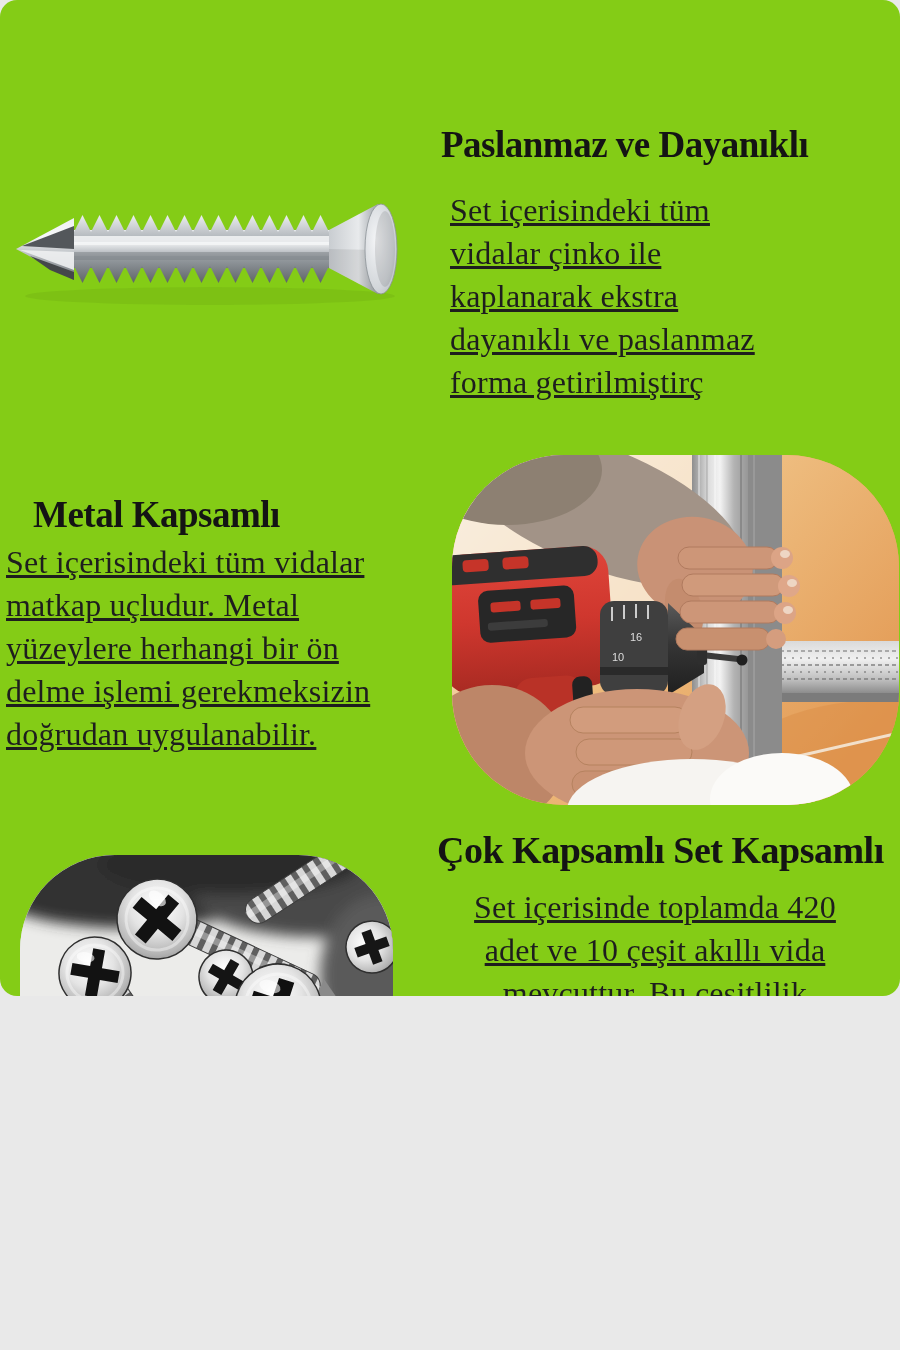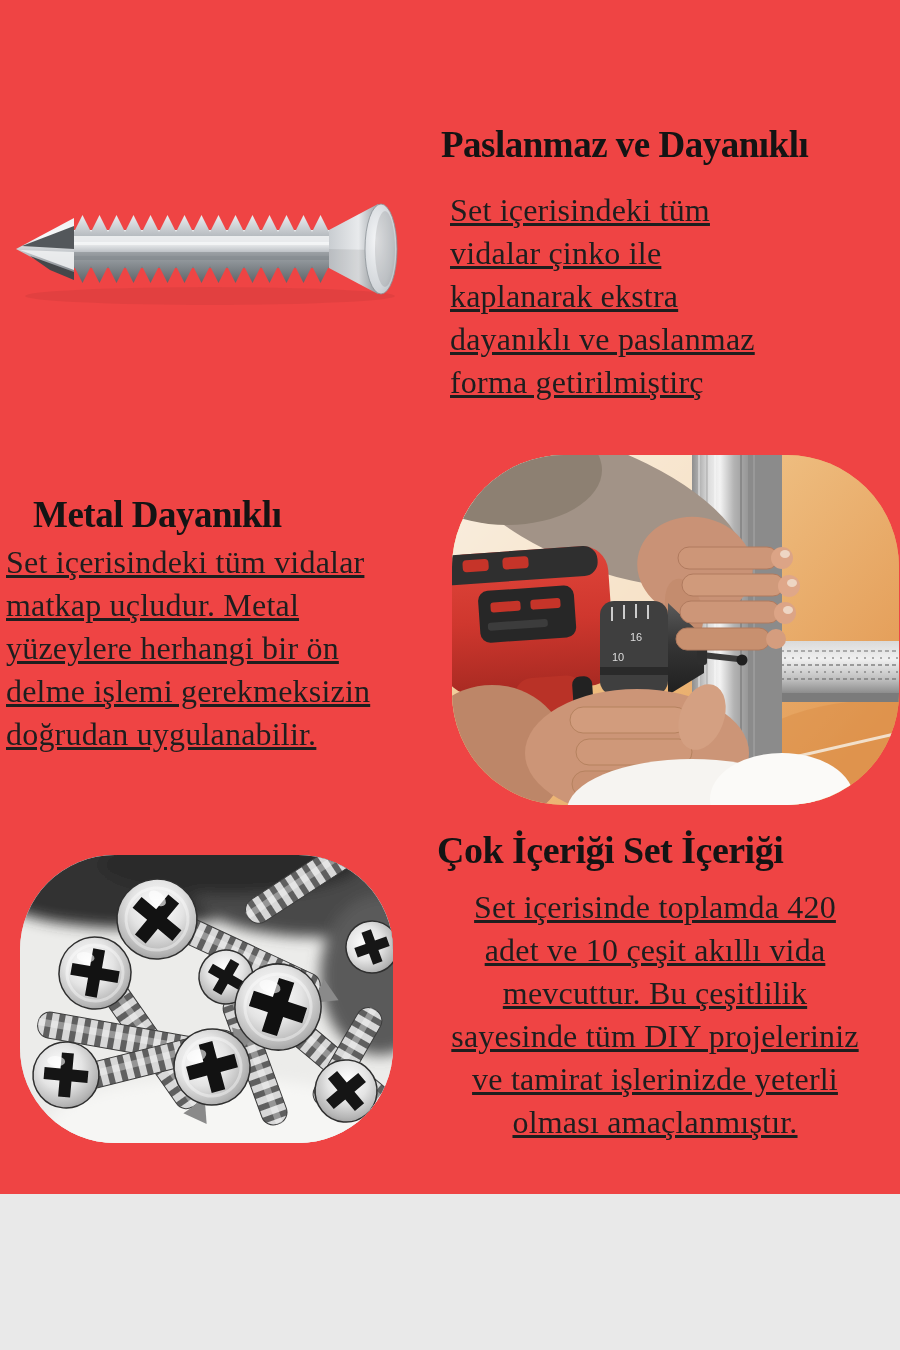--- a/index.html
+++ b/index.html
@@ -1,19 +1,19 @@
 <!DOCTYPE html>
 <html><head>
 <meta charset="utf-8">
 <style>
   html,body{margin:0;padding:0;background:#e9e9e9;}
   .page{
-    position:relative;width:900px;height:1194px;margin:0 auto;
-    background:#ef4444;overflow:hidden;
-    font-family:"Liberation Serif",serif;color:#1a1a1a;
+    position:relative;width:900px;height:996px;margin:0 auto;
+    background:#84cc16;overflow:hidden;
+    font-family:"Liberation Serif",serif;color:#1a1a1a;border-radius:17px;
   }
   .title{
     position:absolute;font-weight:700;color:#141414;
     font-family:"Liberation Serif",serif;letter-spacing:-0.5px;
     white-space:nowrap;line-height:1.15;
   }
   .body-text{
     position:absolute;font-size:32px;line-height:43px;color:#1e1e1e;
     white-space:pre-line;letter-spacing:0.2px;text-decoration:underline;
   }
@@ -94,21 +94,21 @@
       </g>
     </svg>
   </div>
 
   <div class="body-text sec1-body">Set içerisindeki tüm
 vidalar çinko ile
 kaplanarak ekstra
 dayanıklı ve paslanmaz
 forma getirilmiştirç</div>
 
-  <div class="title sec2-title">Metal Dayanıklı</div>
+  <div class="title sec2-title">Metal Kapsamlı</div>
   <div class="body-text sec2-body">Set içerisindeki tüm vidalar
 matkap uçludur. Metal
 yüzeylere herhangi bir ön
 delme işlemi gerekmeksizin
 doğrudan uygulanabilir.</div>
 
   <div class="drill-photo">
     <svg width="447" height="350" viewBox="0 0 447 350" aria-hidden="true">
       <defs>
         <linearGradient id="wallG" x1="0" y1="0" x2="1" y2="0.7">
@@ -351,21 +351,21 @@
             <path d="M-6,-21 h12 v15 h15 v12 h-15 v15 h-12 v-15 h-15 v-12 h15 z" fill="#151515"></path>
           </g>
         <g transform="translate(352,92) rotate(-20)">
             <circle r="26" fill="url(#headG)" stroke="#2f2f2f" stroke-width="1.5"></circle>
             <path d="M-5,-17 h10 v12 h12 v10 h-12 v12 h-10 v-12 h-12 v-10 h12 z" fill="#161616"></path>
           </g>
       </g>
     </svg>
   </div>
 
-  <div class="title sec3-title">Çok İçeriği Set İçeriği</div>
+  <div class="title sec3-title">Çok Kapsamlı Set Kapsamlı</div>
   <div class="body-text sec3-body">Set içerisinde toplamda 420
 adet ve 10 çeşit akıllı vida
 mevcuttur. Bu çeşitlilik
 sayesinde tüm DIY projeleriniz
 ve tamirat işlerinizde yeterli
 olması amaçlanmıştır.</div>
 
 </div>
 
 </body></html>

